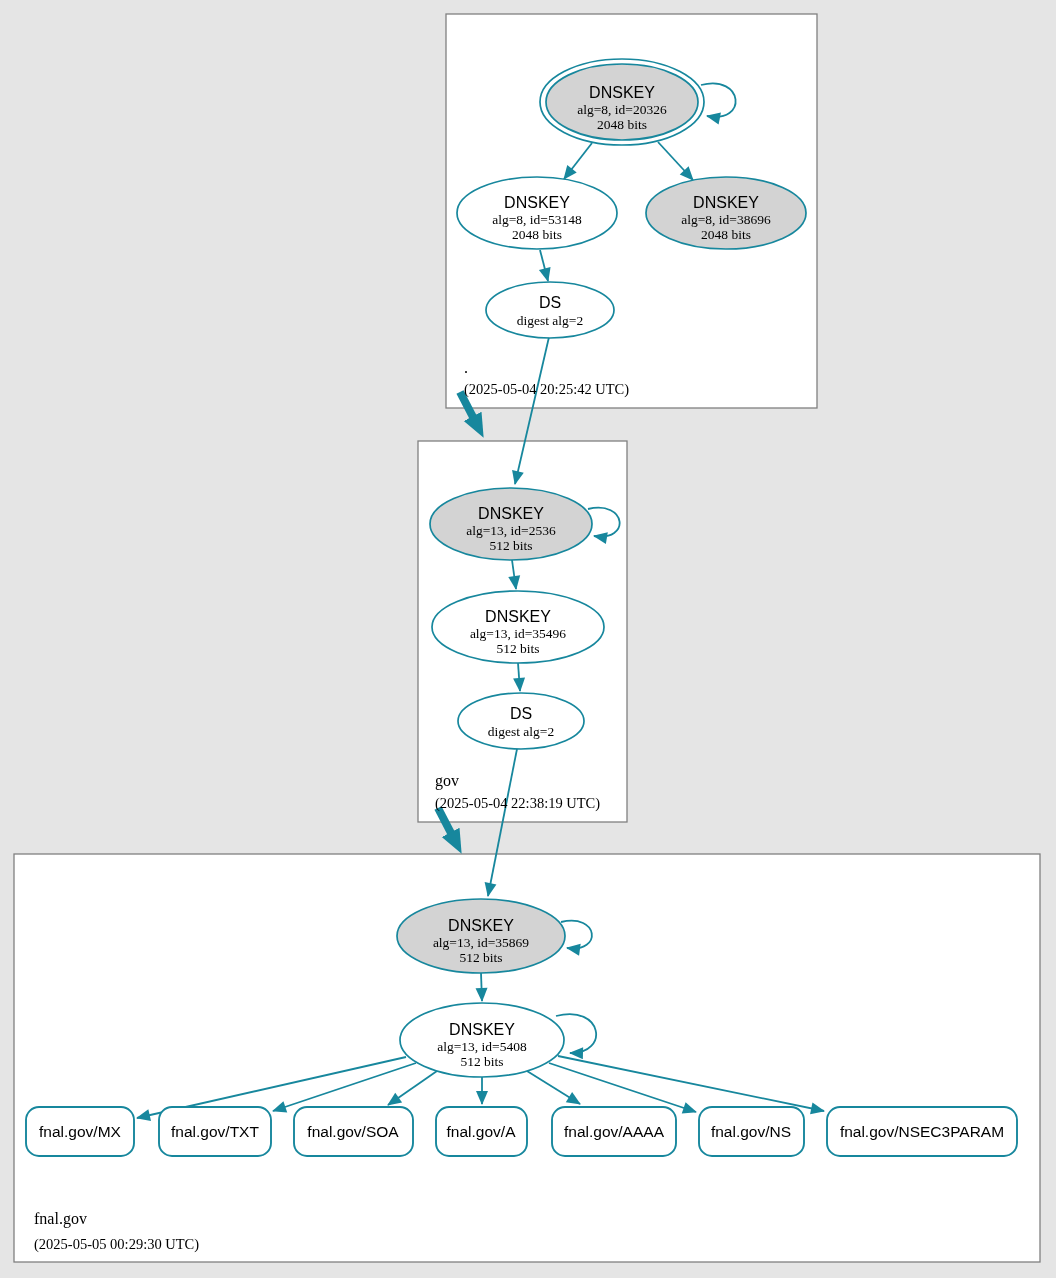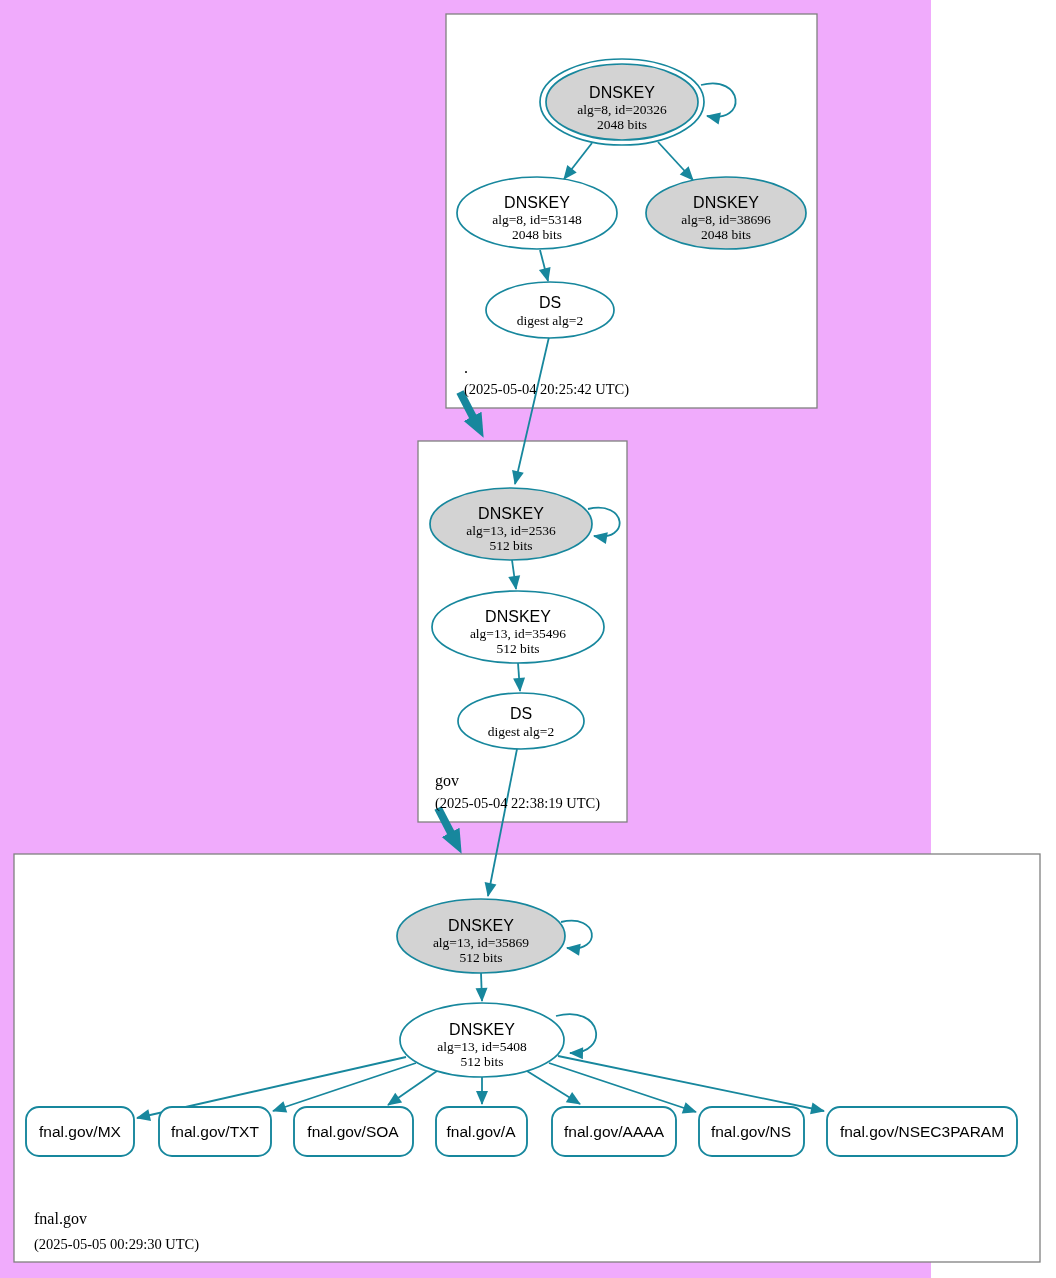--- a/index.html
+++ b/index.html
@@ -1,16 +1,16 @@
 <!DOCTYPE html>
 <html><head>
 <meta charset="utf-8">
 <style>
   html,body { margin:0; padding:0; background:#ffffff; }
-  .stage { position:relative; width:931px; height:1278px; background:#f0abfc; }
+  .stage { position:relative; width:1056px; height:1278px; background:#e5e5e5; }
   svg { display:block; }
   .zone-box { fill:#ffffff; stroke:#808080; stroke-width:1.3; }
   .edge { stroke:#17879d; stroke-width:1.8; fill:none; }
   .edge-thick { stroke:#17879d; stroke-width:8; fill:none; }
   .node { stroke:#17879d; stroke-width:1.7; }
   .node-white { fill:#ffffff; }
   .node-gray { fill:#d3d3d3; }
   .rrset { fill:#ffffff; stroke:#17879d; stroke-width:1.9; }
   .t-title { font-family:"Liberation Sans", sans-serif; font-size:16px; fill:#000000; text-anchor:middle; }
   .t-detail { font-family:"Liberation Serif", serif; font-size:13.5px; fill:#000000; text-anchor:middle; }

